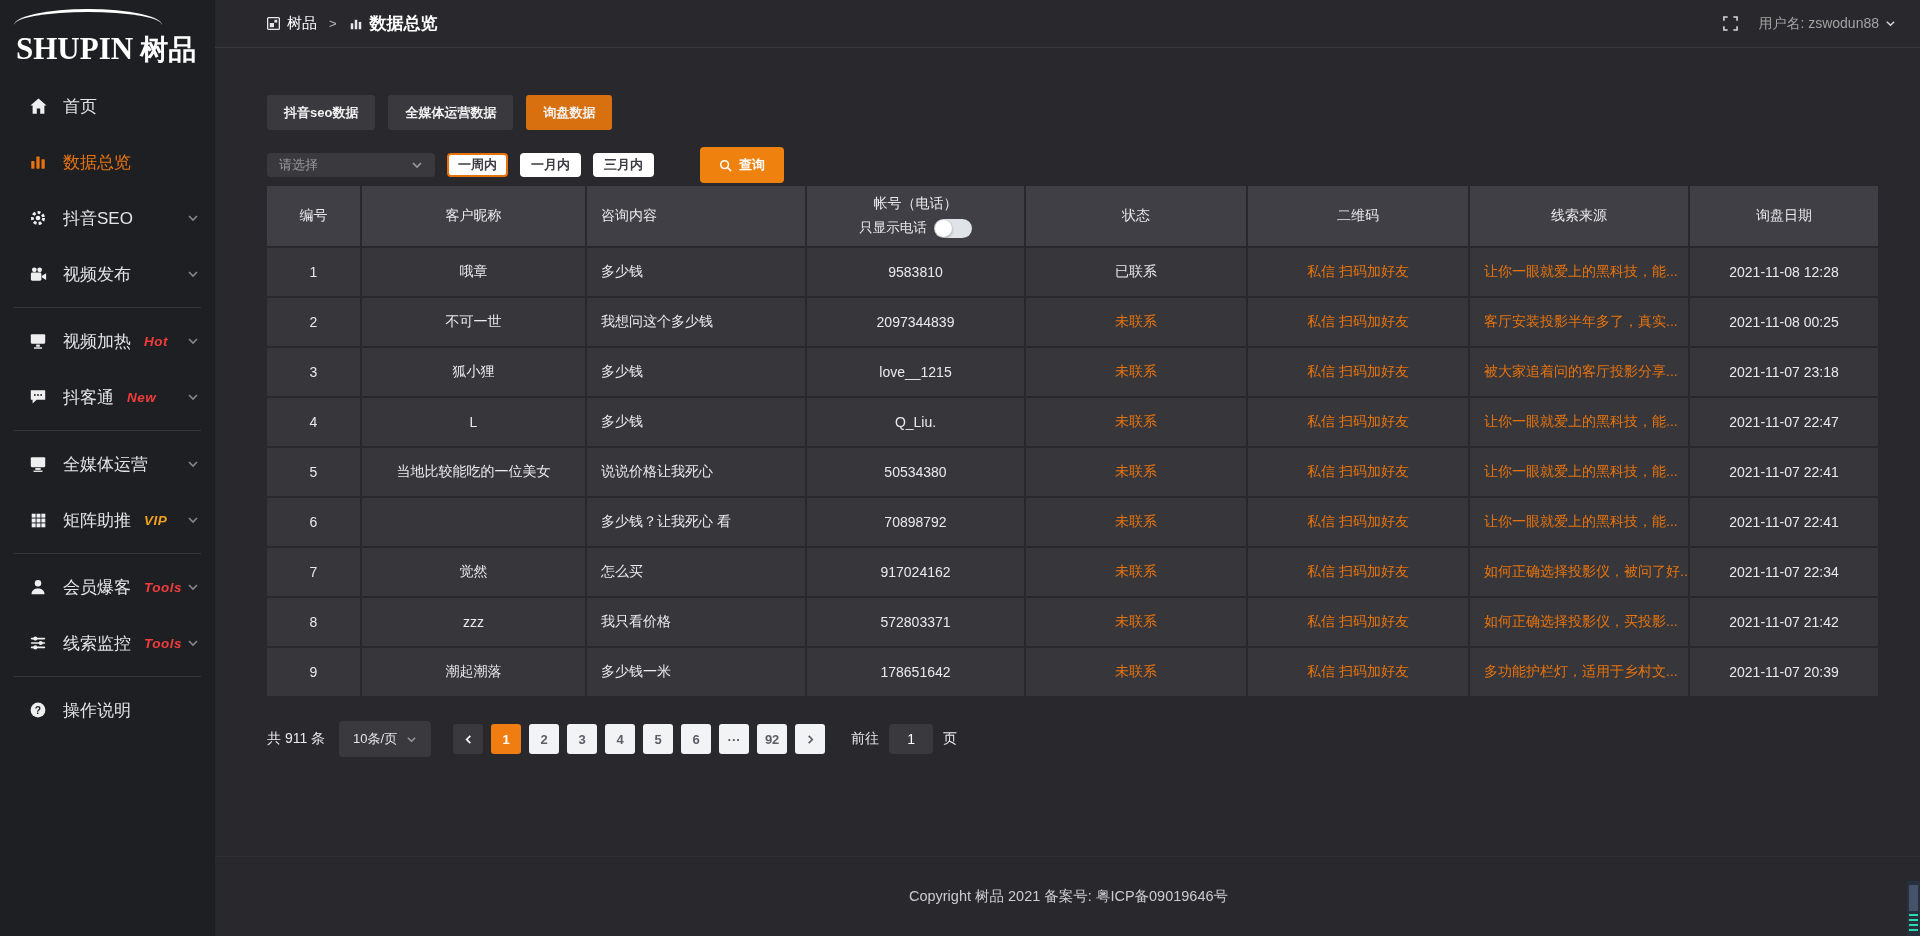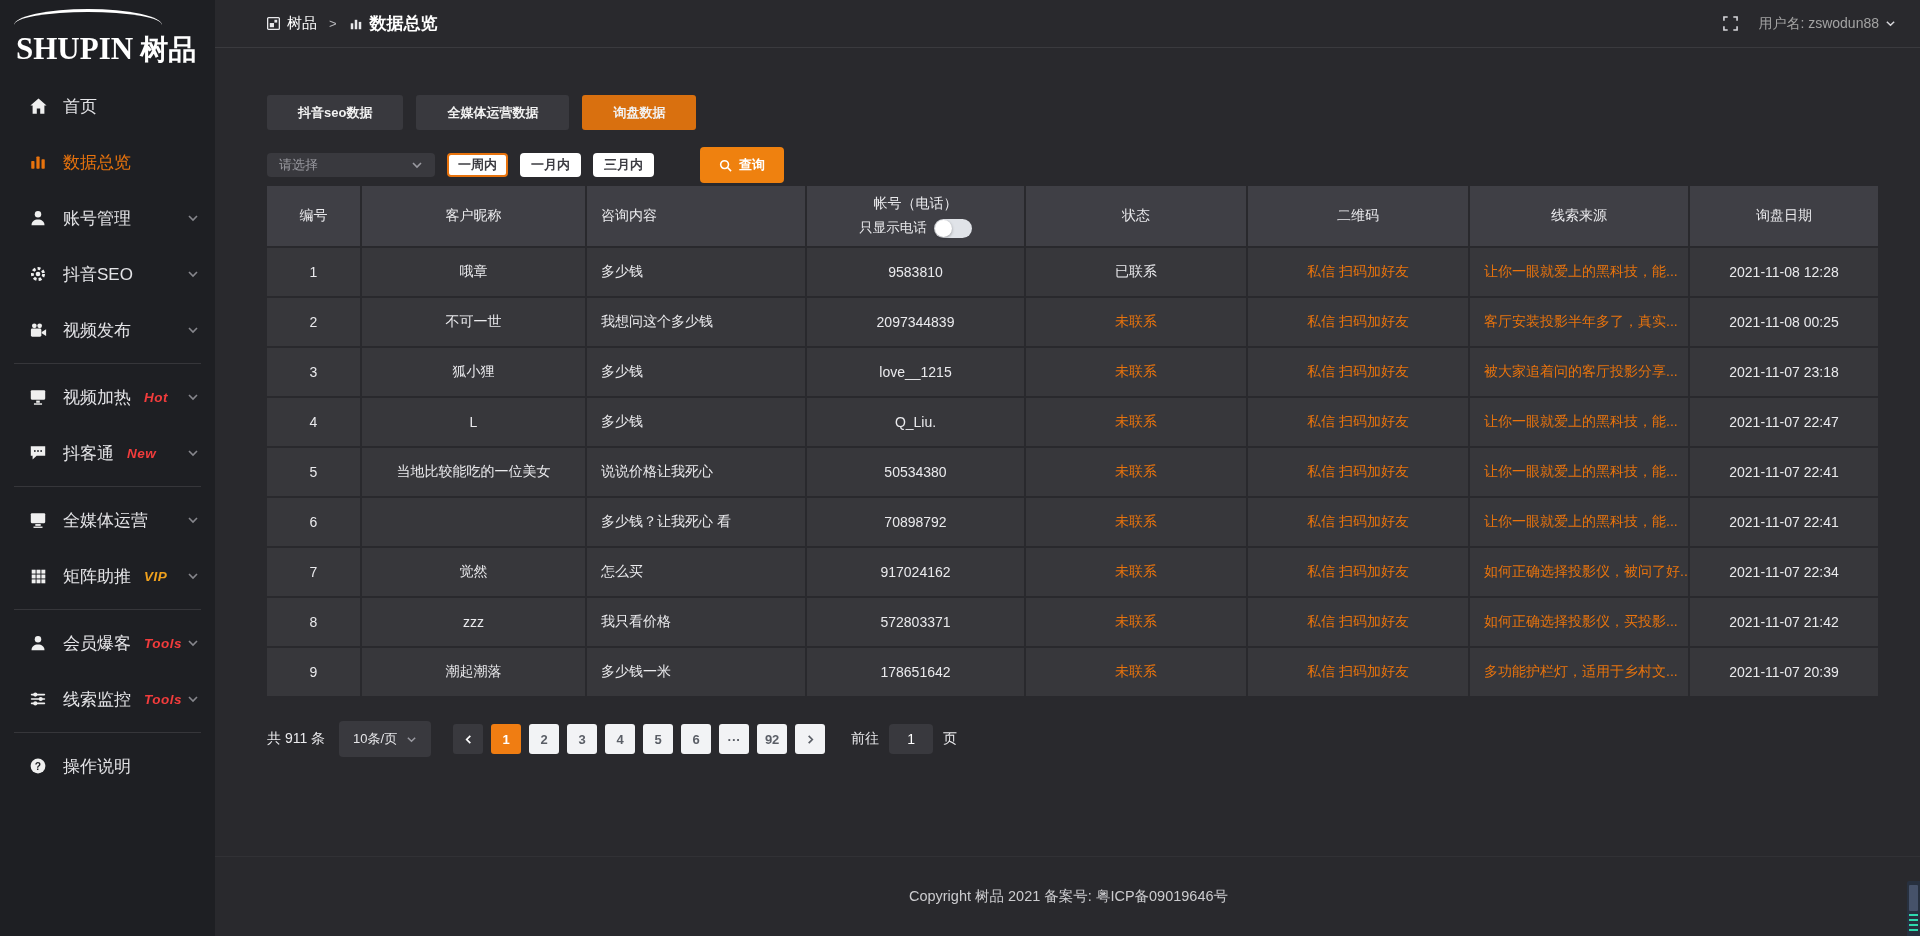--- a/index.html
+++ b/index.html
@@ -31,21 +31,21 @@
     padding:0 26px 0 52px; border-bottom:1px solid #3a3a3e; }
   .bc-root { display:flex; align-items:center; gap:7px; color:#fff; font-size:15px; cursor:pointer; }
   .bc-sep { color:#b9b9bd; margin:0 12px; font-size:13px; }
   .bc-cur { display:flex; align-items:center; gap:7px; color:#fff; font-size:17px; font-weight:bold; }
   .topbar-right { margin-left:auto; display:flex; align-items:center; gap:20px; }
   .username { color:#a3a3a3; font-size:14px; display:flex; align-items:center; gap:6px; cursor:pointer; }
 
   .content { flex:1; padding:0 44px 0 52px; }
   .tabs { margin-top:47px; display:flex; gap:13px; }
   .tab { background:#39393e; color:#f2f2f2; font-size:13px; font-weight:bold; height:35px;
-    padding:0 31px; line-height:35px; border-radius:3px; cursor:pointer; }
+    padding:0 17px; line-height:35px; border-radius:3px; cursor:pointer; }
   .tab.active { background:#d9700f; }
 
   .filter-row { margin-top:17px; display:flex; align-items:center; gap:12px; }
   .select { width:168px; height:24px; background:#39393e; border-radius:4px; color:#9a9aa1;
     font-size:13px; display:flex; align-items:center; padding:0 12px; cursor:pointer; }
   .select .chev { margin-left:auto; color:#9a9aa1; }
   .period { width:61px; height:24px; background:#fff; border-radius:4px; color:#3c3c42;
     font-size:13px; font-weight:bold; display:flex; align-items:center; justify-content:center; cursor:pointer; border:none; }
   .period.selected { border:2px solid #e8730d; }
   .query-btn { margin-left:34px; height:36px; background:#ef810f; border:none; border-radius:4px;
@@ -117,34 +117,20 @@
       </div>
       <div class="side-item active">
         <span class="ico">
             <svg width="18" height="18" viewBox="0 0 20 20" fill="currentColor">
               <rect x="2.5" y="9" width="3.6" height="8.5" rx="0.8"></rect>
               <rect x="8.2" y="4" width="3.6" height="13.5" rx="0.8"></rect>
               <rect x="13.9" y="7" width="3.6" height="10.5" rx="0.8"></rect>
             </svg>
           </span>
         <span>数据总览</span>
-      </div>
-      <div class="side-item">
-        <span class="ico">
-            <svg width="18" height="18" viewBox="0 0 20 20" fill="currentColor">
-              <circle cx="10" cy="5.8" r="3.6"></circle>
-              <path d="M2.8 18c0-4.2 3.2-6.3 7.2-6.3s7.2 2.1 7.2 6.3Z"></path>
-            </svg>
-          </span>
-        <span>账号管理</span>
-        <span class="chev">
-            <svg width="12" height="12" viewBox="0 0 12 12" fill="none" stroke="currentColor" stroke-width="1.6">
-              <path d="M2 4l4 4 4-4"></path>
-            </svg>
-          </span>
       </div>
       <div class="side-item">
         <span class="ico">
             <svg width="18" height="18" viewBox="0 0 20 20">
               <circle cx="10" cy="10" r="6.2" fill="none" stroke="currentColor" stroke-width="3.2" stroke-dasharray="3.2 2.4"></circle>
               <circle cx="10" cy="10" r="2.6" fill="currentColor"></circle>
             </svg>
           </span>
         <span>抖音SEO</span>
         <span class="chev">

